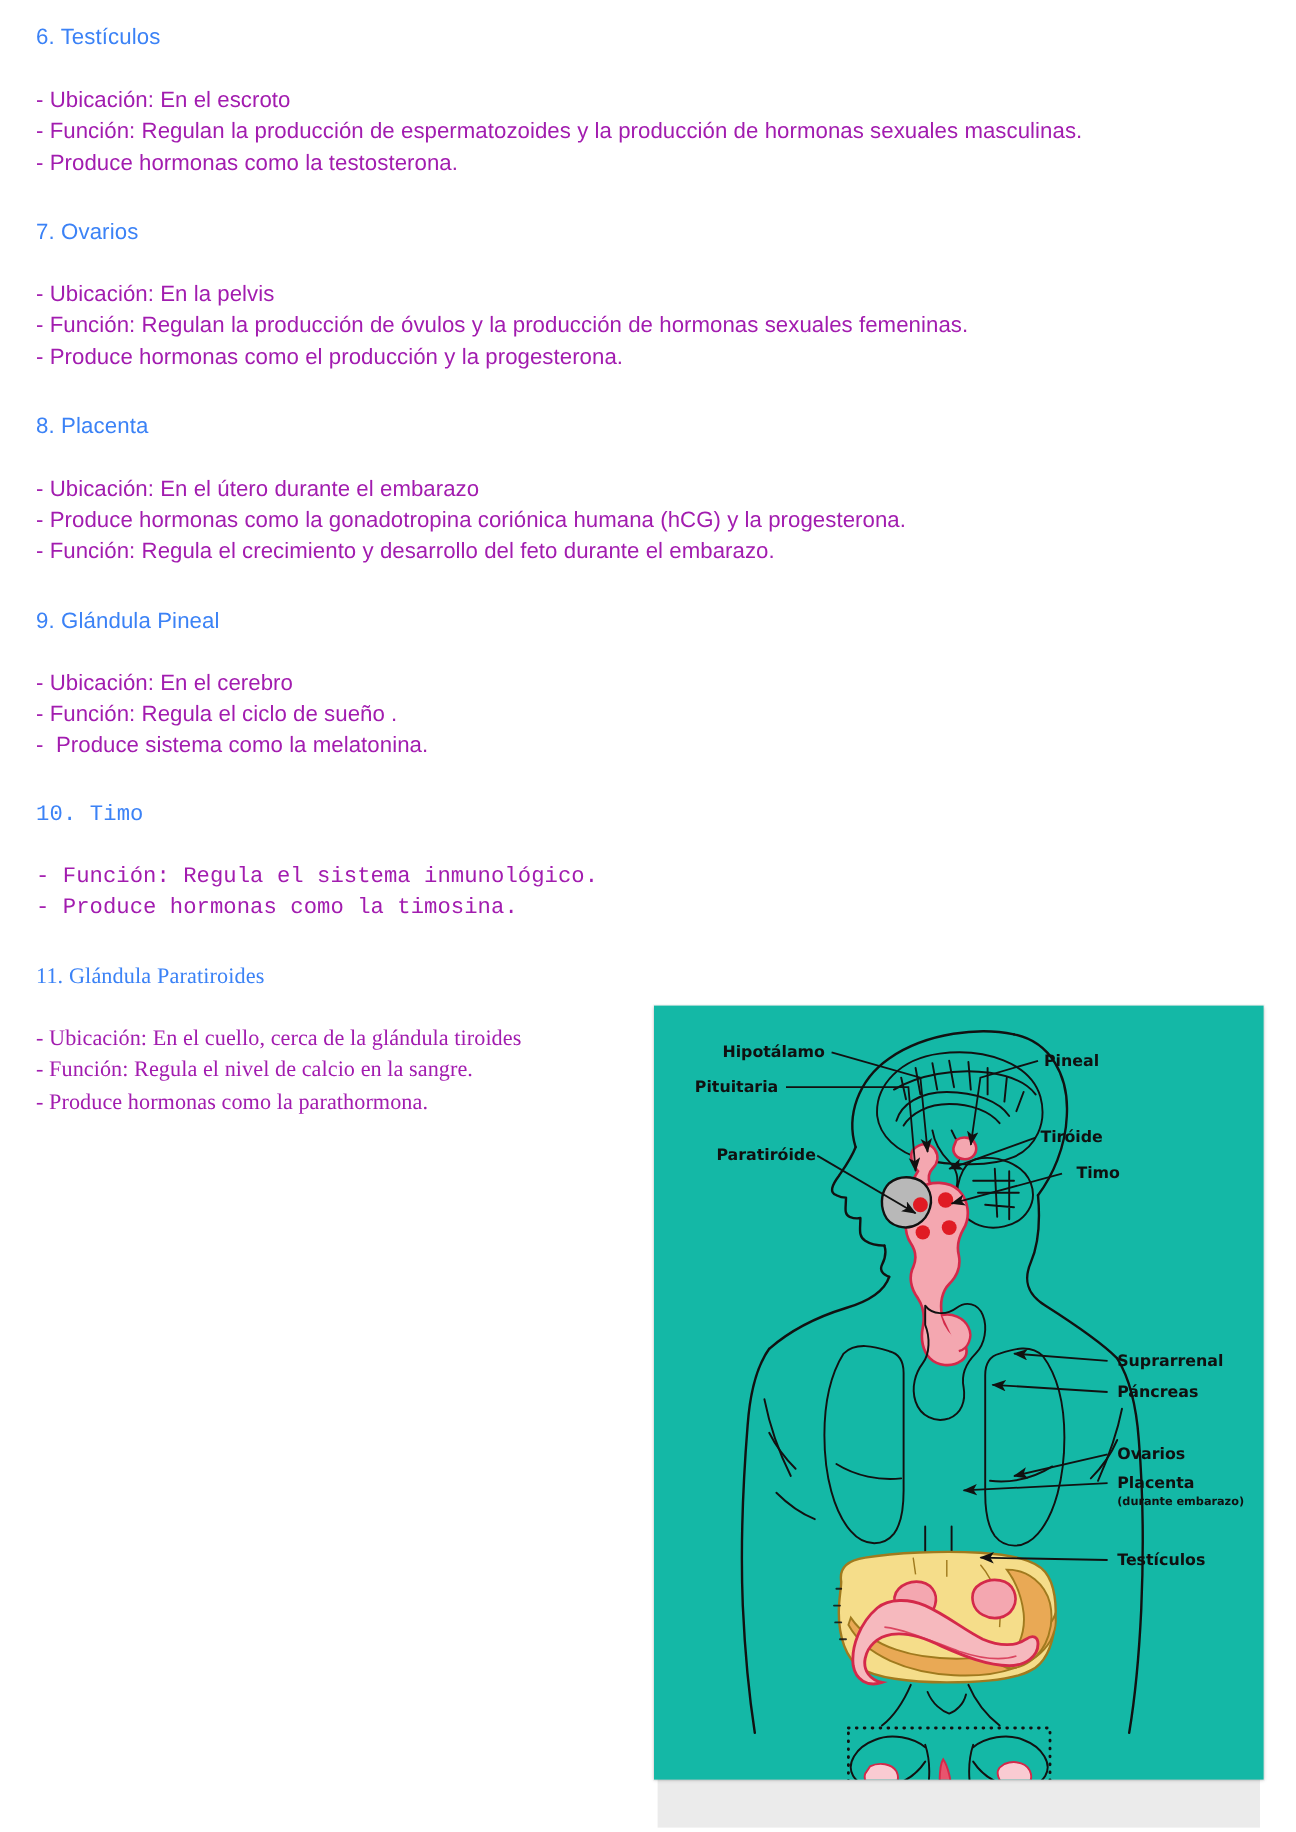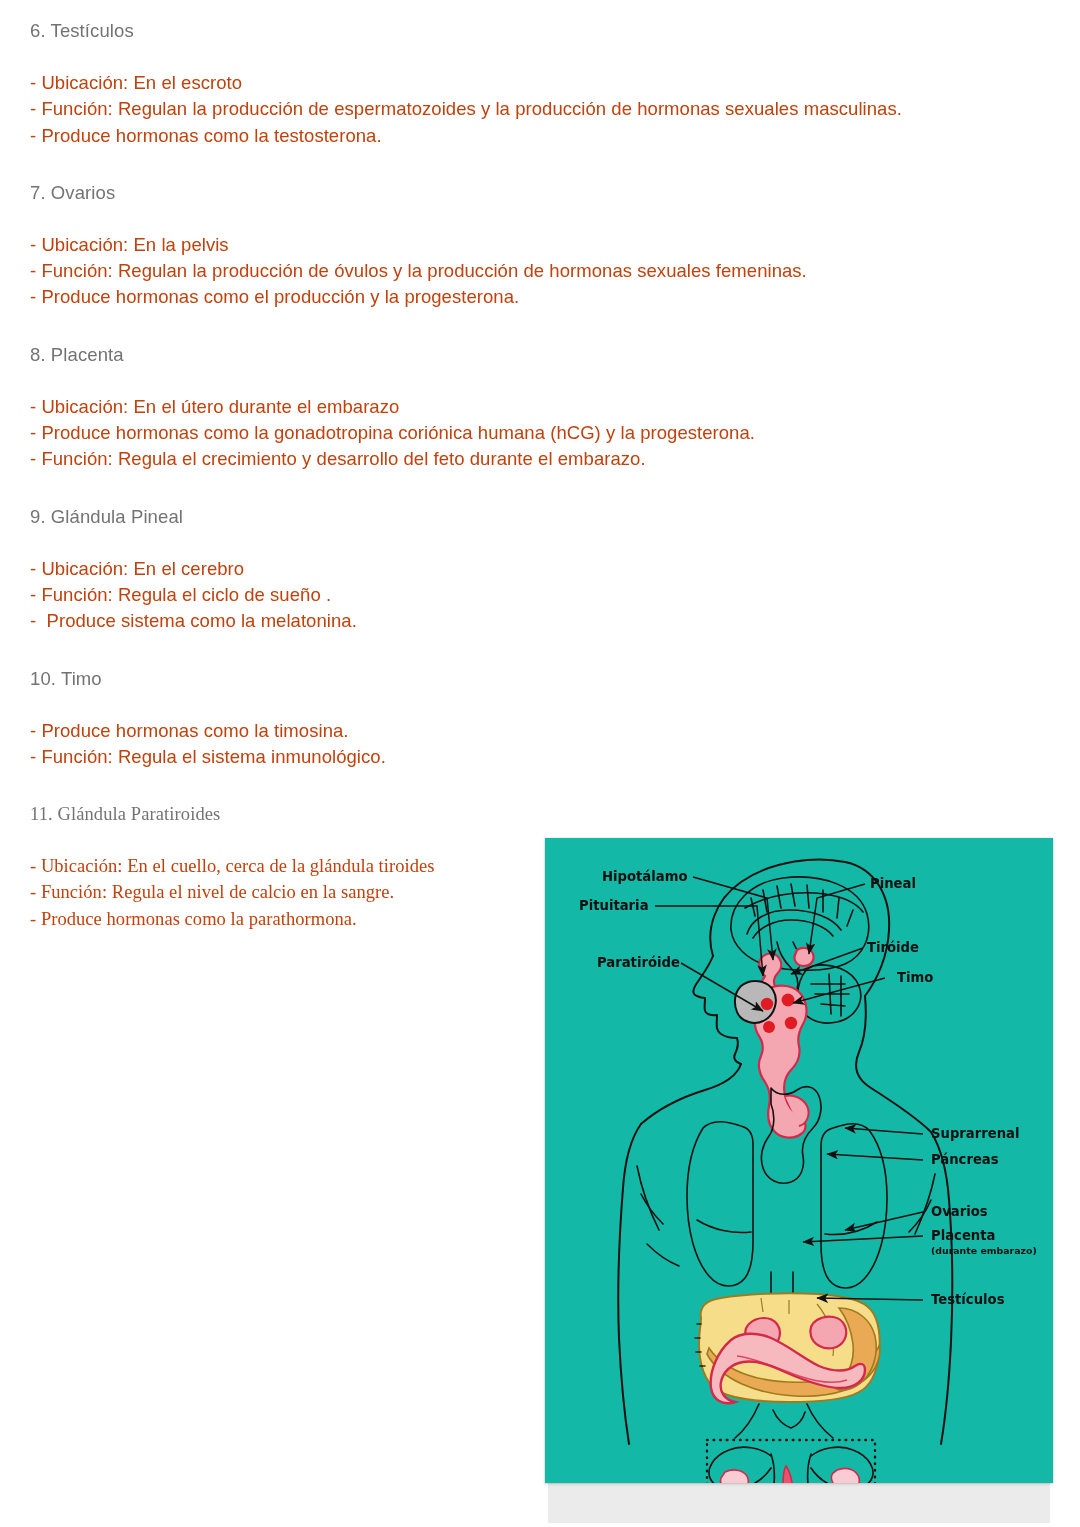--- a/index.html
+++ b/index.html
@@ -22,30 +22,30 @@
   .doc {
     position: absolute;
     left: 30px;
     top: 0px;
     width: 1010px;
   }
   .block { margin: 0; }
   .heading {
     font-size: 18.5px;
     line-height: 26px;
-    color: #737373;
+    color: #3b82f6;
     font-weight: 400;
     letter-spacing: 0.1px;
     margin: 0;
     white-space: pre;
   }
   .bullet {
     font-size: 18.5px;
     line-height: 26.3px;
-    color: #c2410c;
+    color: #a21caf;
     font-weight: 400;
     letter-spacing: 0.05px;
     margin: 0;
     white-space: pre;
   }
   .gap-after-heading { height: 26px; }
 
   
   .figure-wrap {
     position: absolute;
@@ -116,25 +116,25 @@
   </div>
 
   <div class="block" style="padding-top:31px;">
     <p class="heading">9. Glándula Pineal</p>
     <div class="gap-after-heading"></div>
     <p class="bullet">- Ubicación: En el cerebro</p>
     <p class="bullet">- Función: Regula el ciclo de sueño .</p>
     <p class="bullet">-  Produce sistema como la melatonina.</p>
   </div>
 
-  <div class="block" style="padding-top:31px;">
+  <div class="block" style="padding-top:31px;font-family:Liberation Mono, monospace;">
     <p class="heading">10. Timo</p>
     <div class="gap-after-heading"></div>
+    <p class="bullet">- Función: Regula el sistema inmunológico.</p>
     <p class="bullet">- Produce hormonas como la timosina.</p>
-    <p class="bullet">- Función: Regula el sistema inmunológico.</p>
   </div>
 
   <div class="block" style="padding-top:31px;font-family:Liberation Serif, serif;">
     <p class="heading">11. Glándula Paratiroides</p>
     <div class="gap-after-heading"></div>
     <p class="bullet">- Ubicación: En el cuello, cerca de la glándula tiroides</p>
     <p class="bullet">- Función: Regula el nivel de calcio en la sangre.</p>
     <p class="bullet">- Produce hormonas como la parathormona.</p>
   </div>
 

